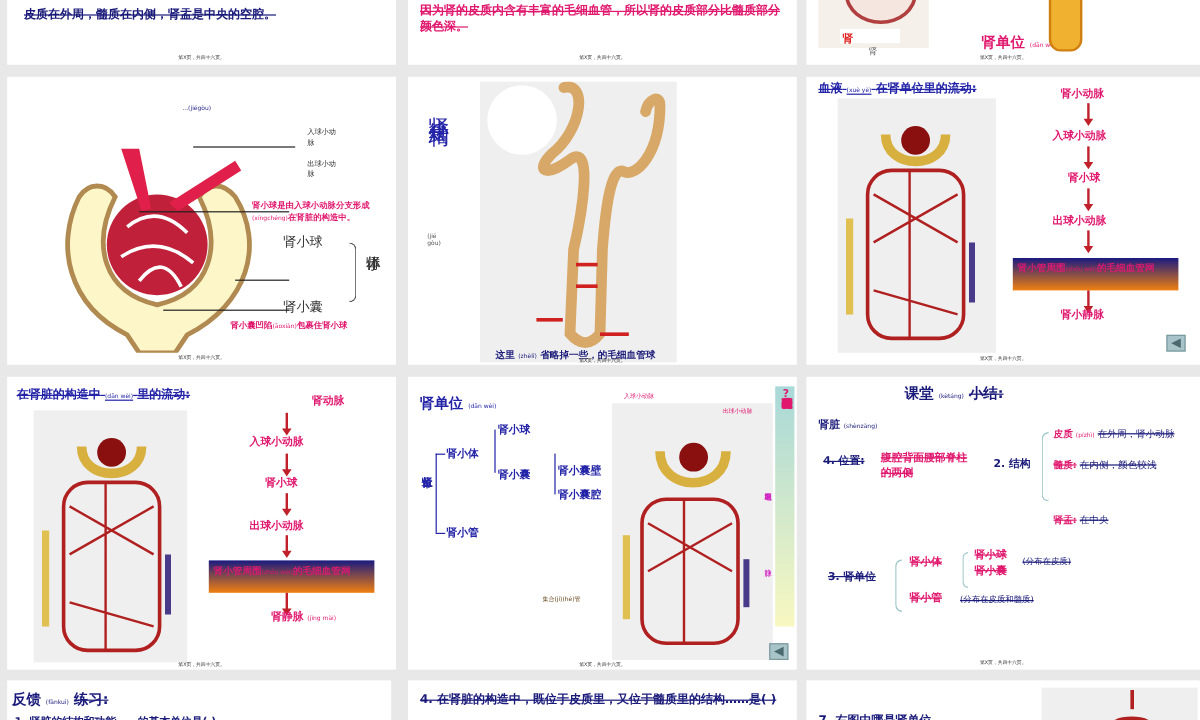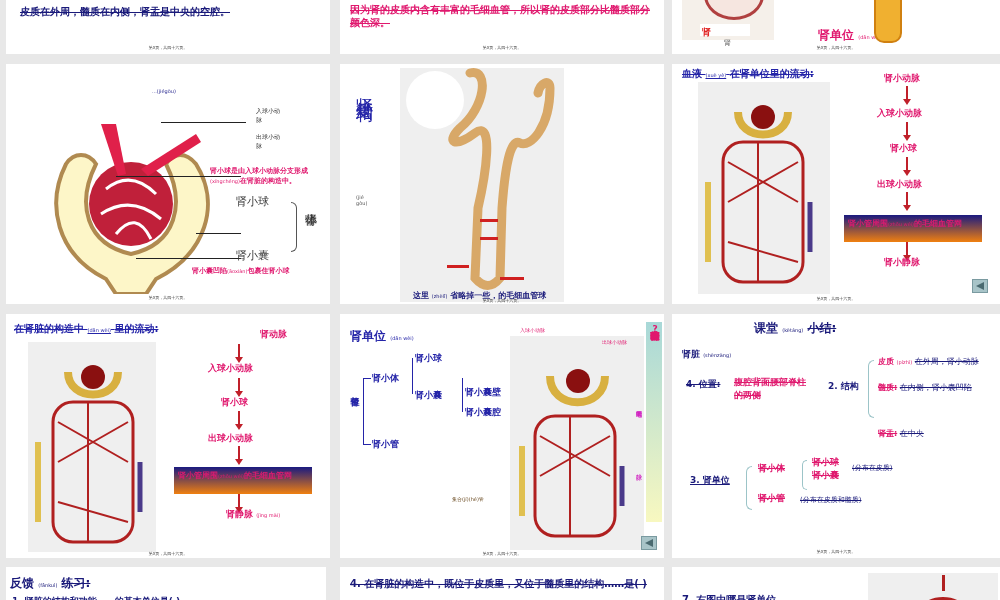--- a/index.html
+++ b/index.html
@@ -180,23 +180,23 @@
 </div>
 
 <div class="slide" style="left:672px; top:314px; width:328px; height:244px;">
   <div class="t navy bold" style="left:82px; top:6px; font-size:12px;"><span>课堂</span> <span class="pinyin">(kètáng)</span> <span class="strike">小结:</span></div>
   <div class="t navy bold" style="left:10px; top:34px; font-size:9px;"><span>肾脏</span> <span class="pinyin">(shènzàng)</span></div>
   <div class="t navy bold strike" style="left:14px; top:64px; font-size:9px;">4. 位置:</div>
   <div class="pink bold strike" style="position:absolute; left:62px; top:62px; width:72px; font-size:9px; line-height:13px;">腹腔背面腰部脊柱的两侧</div>
   <div class="t navy bold" style="left:156px; top:66px; font-size:9px;">2. 结构</div>
   <div class="brace" style="left:196px; top:46px; width:6px; height:58px;"></div>
   <div class="t" style="left:206px; top:42px; font-size:8px; white-space:normal; width:118px; line-height:11px;"><span class="pink bold">皮质</span> <span class="pink pinyin">(pízhì)</span> <span class="navy strike">在外周，肾小动脉</span></div>
-  <div class="t" style="left:206px; top:68px; font-size:8px;"><span class="pink bold strike">髓质:</span> <span class="navy strike">在内侧，肾小囊凹陷</span></div>
+  <div class="t" style="left:206px; top:68px; font-size:8px;"><span class="pink bold strike">髓质:</span> <span class="navy strike">在内侧，颜色较浅</span></div>
   <div class="t" style="left:206px; top:94px; font-size:8px;margin-top:20px;"><span class="pink bold strike">肾盂:</span> <span class="navy strike">在中央</span></div>
-  <div class="t navy bold strike" style="left:18px; top:160px; font-size:9px;text-decoration:underline;">3. 肾单位</div>
+  <div class="t navy bold strike" style="left:18px; top:160px; font-size:9px;">3. 肾单位</div>
   <div class="brace" style="left:74px; top:152px; width:6px; height:44px;"></div>
   <div class="t pink bold strike" style="left:86px; top:148px; font-size:9px;">肾小体</div>
   <div class="brace" style="left:130px; top:146px; width:5px; height:30px;"></div>
   <div class="t pink bold strike" style="left:140px; top:142px; font-size:9px;">肾小球</div>
   <div class="t pink bold strike" style="left:140px; top:155px; font-size:9px;">肾小囊</div>
   <div class="t navy strike" style="left:180px; top:149px; font-size:7px;">(分布在皮质)</div>
   <div class="t pink bold strike" style="left:86px; top:178px; font-size:9px;">肾小管</div>
   <div class="t navy strike" style="left:128px; top:181px; font-size:7px;">(分布在皮质和髓质)</div>
   <div class="footer" style="bottom:4px;">第X页，共四十六页。</div>
 </div>

